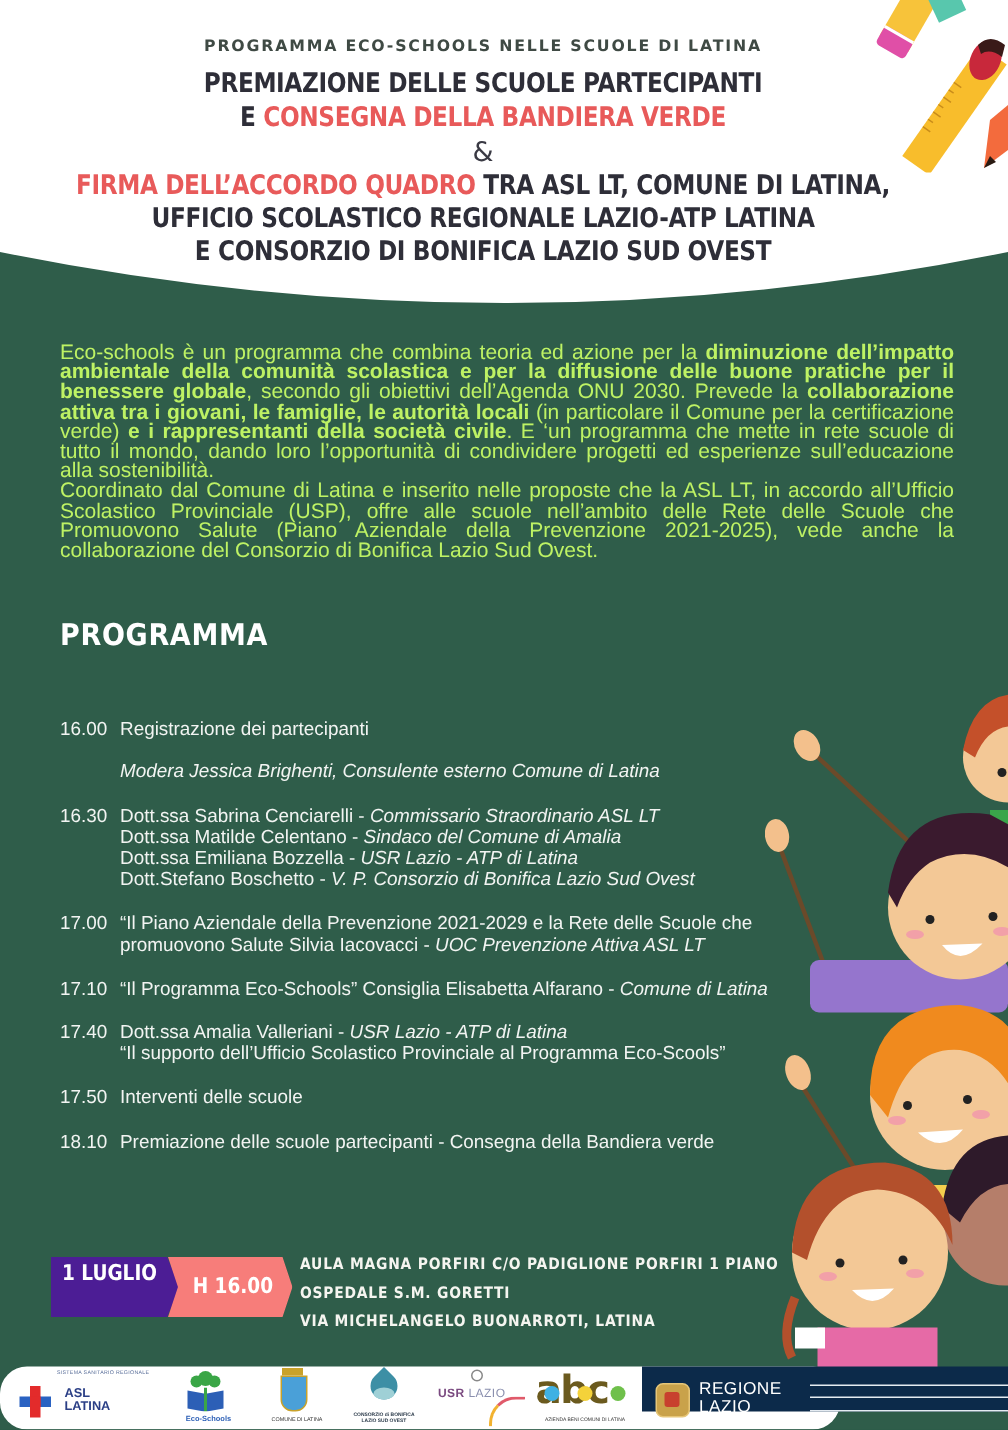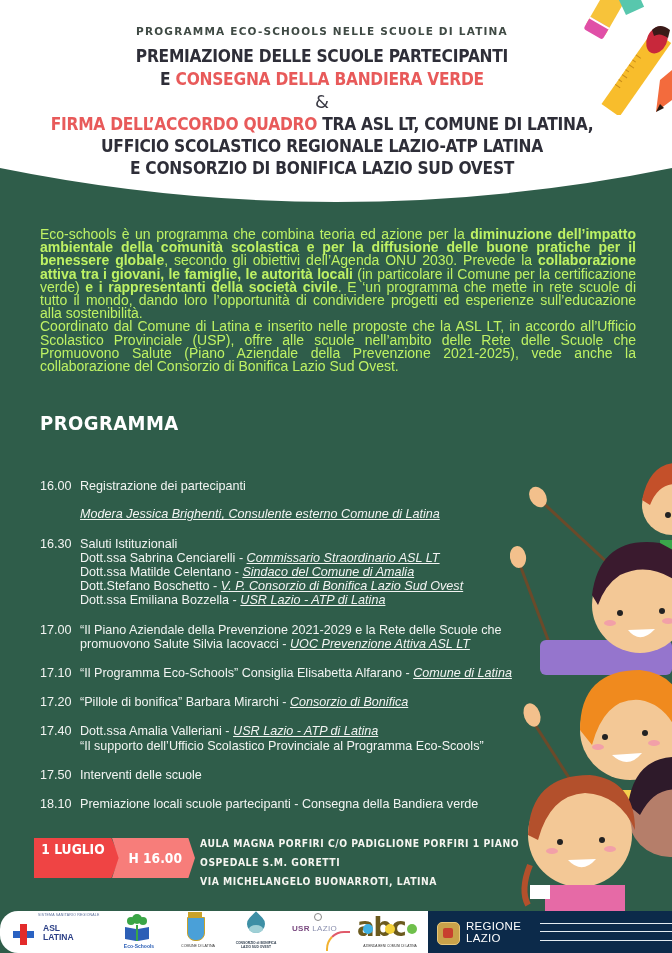--- a/index.html
+++ b/index.html
@@ -16,23 +16,23 @@
   .intro { position:absolute; left:40px; top:228px; width:596px; font-size:14px; line-height:13.2px; color:#bef264; text-align:justify; }
   .intro p { margin:0; }
   .intro b { font-weight:bold; }
   
   .prog-title { position:absolute; left:40px; top:411px; font-family:"DejaVu Sans", sans-serif; font-weight:bold; font-size:20px; color:#ffffff; letter-spacing:0.5px; transform:scaleX(0.9); transform-origin:0 0; }
   .prog { position:absolute; left:40px; top:441px; width:520px; font-size:12.6px; color:#f2f4f2; line-height:14.2px;margin-top:38px; }
   .item { display:flex; margin-bottom:15px; }
   .item .t { width:40px; flex:none; }
   .item .d { flex:1; }
   .item .d div { white-space:nowrap; }
-  .item .d i { font-style:italic;text-decoration:underline; }
-  
-  .badge-date { position:absolute; left:34px; top:838px; width:86px; height:40px; background:#ef4444; clip-path:polygon(0 0, 90% 0, 100% 50%, 90% 100%, 0 100%); color:#fff; text-align:center; font-family:"DejaVu Sans", sans-serif; font-weight:bold; }
+  .item .d i { font-style:italic; }
+  
+  .badge-date { position:absolute; left:34px; top:838px; width:86px; height:40px; background:#4c1d95; clip-path:polygon(0 0, 90% 0, 100% 50%, 90% 100%, 0 100%); color:#fff; text-align:center; font-family:"DejaVu Sans", sans-serif; font-weight:bold; }
   .badge-date .d1 { position:absolute; left:0; width:78px; top:3px; font-size:14.5px; transform:scaleX(0.85); }
   .badge-date .d2 { position:absolute; left:0; width:78px; top:31px; font-size:9px;margin-top:48px; }
   .badge-time { position:absolute; left:112px; top:838px; width:83px; height:40px; background:#f77d7a; clip-path:polygon(0 0, 92% 0, 100% 50%, 92% 100%, 0 100%, 8% 50%); color:#fff; font-family:"DejaVu Sans", sans-serif; font-weight:bold; font-size:14.5px; text-align:center; line-height:40px; }
   .badge-time span { display:inline-block; transform:scaleX(0.85); padding-left:4px; }
   .venue { position:absolute; left:200px; top:834px; font-family:"DejaVu Sans", sans-serif; font-weight:bold; font-size:10.5px; color:#f5f5f0; letter-spacing:0.6px; line-height:19px; transform:scaleX(0.88); transform-origin:0 0; white-space:nowrap; }
   
   .kids { position:absolute; left:510px; top:445px; width:162px; height:468px; }
   .tools { position:absolute; left:560px; top:0; width:112px; height:115px; }
   
   .footer { position:absolute; left:0; top:911px; width:560px; height:42px; background:#ffffff;border-radius:18px; }
@@ -59,21 +59,21 @@
   .usr .txt { position:absolute; left:6px; top:13px; font-size:8px; color:#7a4a80; font-weight:bold; letter-spacing:0.3px; }
   .usr .txt span { font-weight:normal; color:#8a8fae; }
   .usr .stripes { position:absolute; left:40px; top:20px; width:22px; height:18px; border-top:2px solid #e05a6a; border-left:2px solid #f2b230; border-radius:18px 0 0 0; }
   .abc { left:354px; width:72px; }
   .abc .letters { position:absolute; left:3px; top:3px; font-size:26px; line-height:26px; font-weight:bold; color:#6b5a1e; letter-spacing:-1px; font-family:"DejaVu Sans", sans-serif; }
   .abc .dot1, .abc .dot2, .abc .dot3 { position:absolute; width:10px; height:10px; border-radius:50%; top:13px; }
   .abc .dot1 { left:9px; background:#3fb1e3; }
   .abc .dot2 { left:31px; background:#f4d23a; }
   .abc .dot3 { left:53px; background:#6fc04b; }
   .abc .label { position:absolute; left:0; top:33px; width:72px; text-align:center; font-size:3.3px; color:#333; }
-  .regione { position:absolute; left:428px; top:911px; width:244px; height:42px; background:#0c2a4a; }
+  .regione { position:absolute; left:428px; top:911px; width:244px; height:30px; background:#0c2a4a; }
   .regione .emb { position:absolute; left:9px; top:11px; width:21px; height:21px; border-radius:5px; background:#c9a24a; border:1px solid #e6c678; overflow:hidden; }
   .regione .emb i { position:absolute; left:5px; top:5px; width:10px; height:10px; background:#c8402e; border-radius:2px; }
   .regione .name { position:absolute; left:38px; top:9px; font-size:11.5px; line-height:12px; color:#ffffff; letter-spacing:0.3px; }
   .regione .line { position:absolute; left:112px; width:132px; height:1px; background:#e5ecf2; }
 </style>
 </head>
 <body>
 
 <div class="page">
 
@@ -127,63 +127,56 @@
         <div class="t">16.00</div>
         <div class="d">
           <div><span>Registrazione dei partecipanti</span></div>
           <div>&nbsp;</div>
           <div><i>Modera Jessica Brighenti, Consulente esterno Comune di Latina</i></div>
         </div>
       </div>
       <div class="item">
         <div class="t">16.30</div>
         <div class="d">
-          <div><span>Saluti Istituzionali</span></div>
           <div><span>Dott.ssa Sabrina Cenciarelli - </span><i>Commissario Straordinario ASL LT</i></div>
           <div><span>Dott.ssa Matilde Celentano - </span><i>Sindaco del Comune di Amalia</i></div>
+          <div><span>Dott.ssa Emiliana Bozzella - </span><i>USR Lazio - ATP di Latina</i></div>
           <div><span>Dott.Stefano Boschetto - </span><i>V. P. Consorzio di Bonifica Lazio Sud Ovest</i></div>
-          <div><span>Dott.ssa Emiliana Bozzella - </span><i>USR Lazio - ATP di Latina</i></div>
         </div>
       </div>
       <div class="item">
         <div class="t">17.00</div>
         <div class="d">
           <div><span>“Il Piano Aziendale della Prevenzione 2021-2029 e la Rete delle Scuole che</span></div>
           <div><span>promuovono Salute Silvia Iacovacci - </span><i>UOC Prevenzione Attiva ASL LT</i></div>
         </div>
       </div>
       <div class="item">
         <div class="t">17.10</div>
         <div class="d">
           <div><span>“Il Programma Eco-Schools” Consiglia Elisabetta Alfarano - </span><i>Comune di Latina</i></div>
         </div>
       </div>
       <div class="item">
-        <div class="t">17.20</div>
-        <div class="d">
-          <div><span>“Pillole di bonifica” Barbara Mirarchi - </span><i>Consorzio di Bonifica</i></div>
-        </div>
-      </div>
-      <div class="item">
         <div class="t">17.40</div>
         <div class="d">
           <div><span>Dott.ssa Amalia Valleriani - </span><i>USR Lazio - ATP di Latina</i></div>
           <div><span>“Il supporto dell’Ufficio Scolastico Provinciale al Programma Eco-Scools”</span></div>
         </div>
       </div>
       <div class="item">
         <div class="t">17.50</div>
         <div class="d">
           <div><span>Interventi delle scuole</span></div>
         </div>
       </div>
       <div class="item">
         <div class="t">18.10</div>
         <div class="d">
-          <div><span>Premiazione locali scuole partecipanti - Consegna della  Bandiera verde</span></div>
+          <div><span>Premiazione delle scuole partecipanti - Consegna della  Bandiera verde</span></div>
         </div>
       </div>
     </div>
 
   <svg class="kids" viewBox="0 0 162 468">
 
     <path d="M30 55 L100 120" stroke="#6b4a2a" stroke-width="3"></path>
     <ellipse cx="28" cy="52" rx="8" ry="11" fill="#f3c08c" transform="rotate(-30 28 52)"></ellipse>
     <circle cx="162" cy="60" r="30" fill="#f3c896"></circle>
     <path d="M132 55 Q140 15 172 18 L172 40 Q150 35 140 60 Z" fill="#c4502a"></path>

